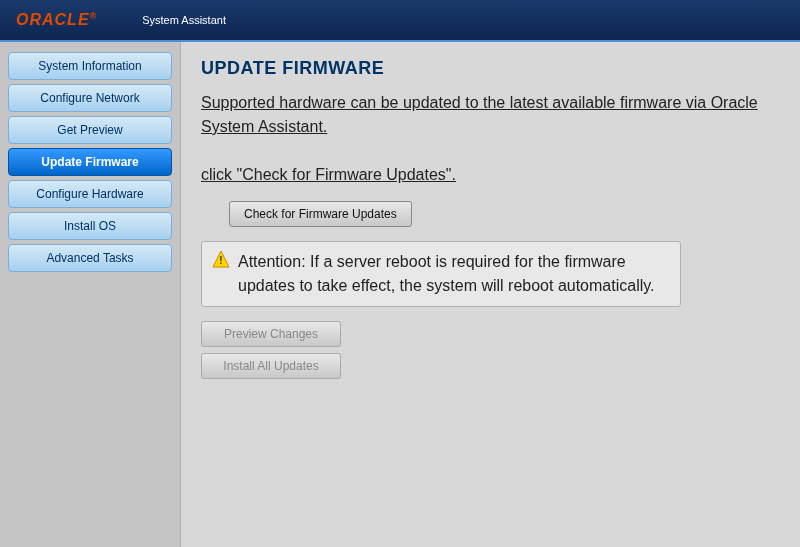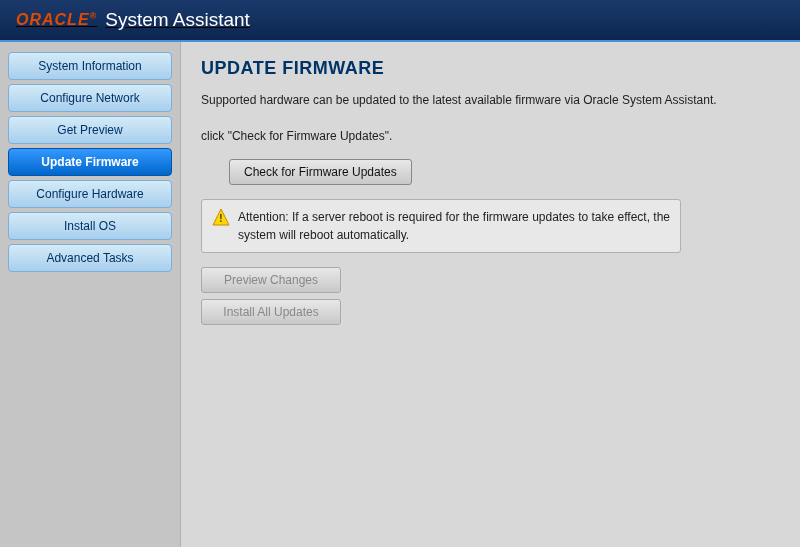--- a/index.html
+++ b/index.html
@@ -17,35 +17,34 @@
       background: linear-gradient(to bottom, #1a3a6b, #0d2550);
       height: 42px;
       display: flex;
       align-items: center;
       padding: 0 16px;
       border-bottom: 2px solid #4a90d9;
     }
     #header-logo {
       display: flex;
       align-items: center;
-      gap: 8px;
-      text-decoration: underline;
+      gap: 25px;
     }
     #oracle-logo {
       color: #e04a00;
       font-weight: bold;
       font-size: 16px;
       letter-spacing: 1px;
       font-style: italic;
     }
     #header-title {
       color: #ffffff;
-      font-size: 19px;
+      font-size: 11px;
       font-weight: normal;
-      margin-left: 0;
+      margin-left: 20px;
     }
 
     
     #main-container {
       display: flex;
       height: calc(547px - 42px);
       background: #c5c5c5;
     }
 
     
@@ -88,24 +87,25 @@
 
     #page-title {
       font-size: 18px;
       font-weight: bold;
       color: #003366;
       margin-bottom: 12px;
       letter-spacing: 0.5px;
     }
 
     #description {
-      font-size: 12px;
+      font-size: 16px;
       color: #222;
       line-height: 1.5;
       margin-bottom: 14px;
+      text-decoration: underline;
     }
 
     #check-btn {
       padding: 5px 14px;
       font-size: 12px;
       background: linear-gradient(to bottom, #e8e8e8, #c8c8c8);
       border: 1px solid #888;
       border-radius: 3px;
       cursor: pointer;
       color: #111;
@@ -123,21 +123,21 @@
       border-radius: 3px;
       margin-bottom: 14px;
       max-width: 480px;
     }
     #attention-icon {
       flex-shrink: 0;
       width: 18px;
       height: 18px;
     }
     #attention-text {
-      font-size: 12px;
+      font-size: 16px;
       color: #222;
       line-height: 1.5;
     }
 
     .action-btn {
       display: block;
       padding: 5px 0;
       font-size: 12px;
       background: linear-gradient(to bottom, #e8e8e8, #c8c8c8);
       border: 1px solid #aaa;

